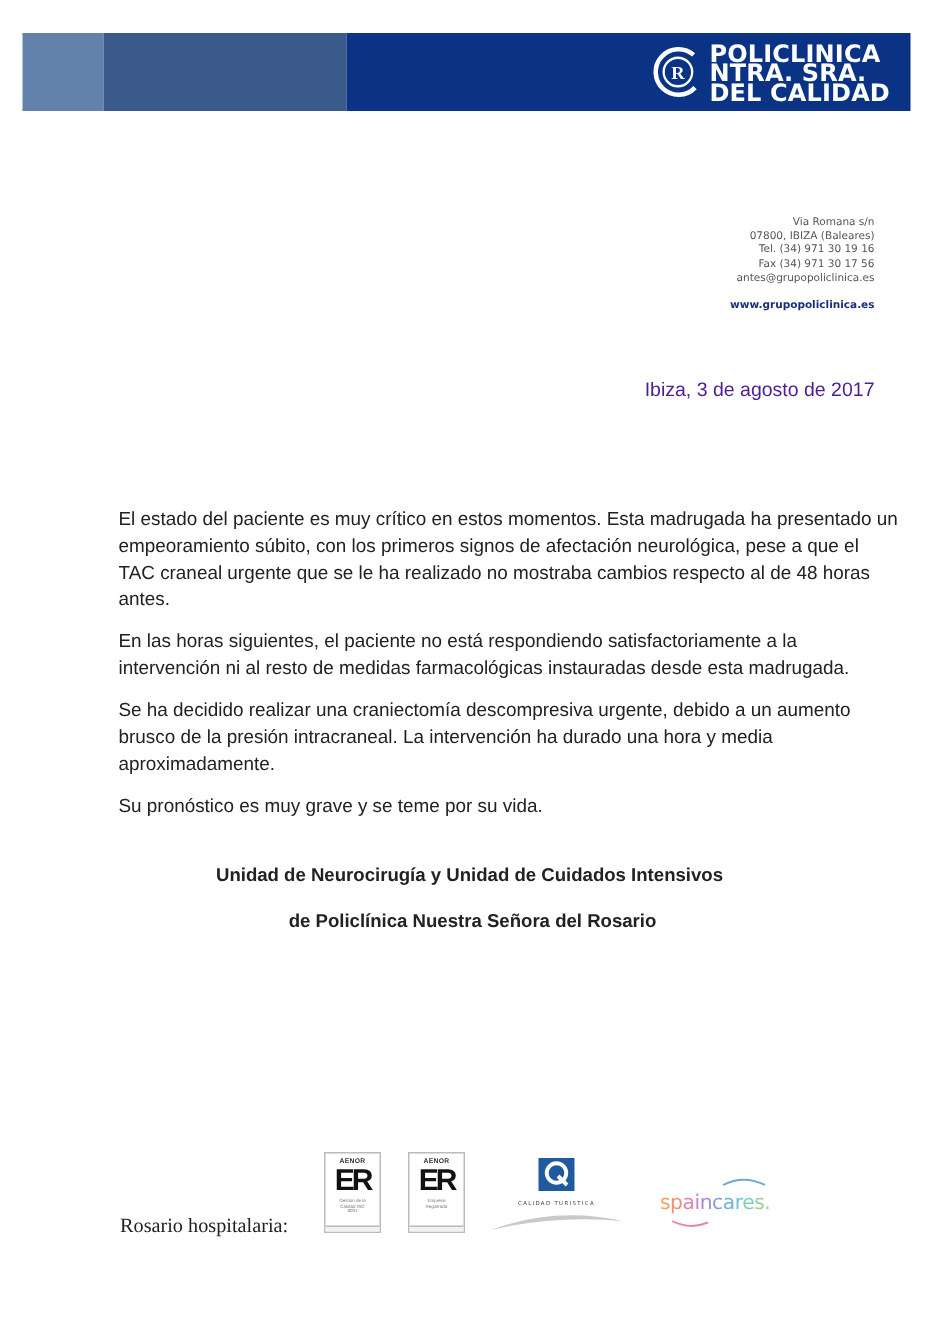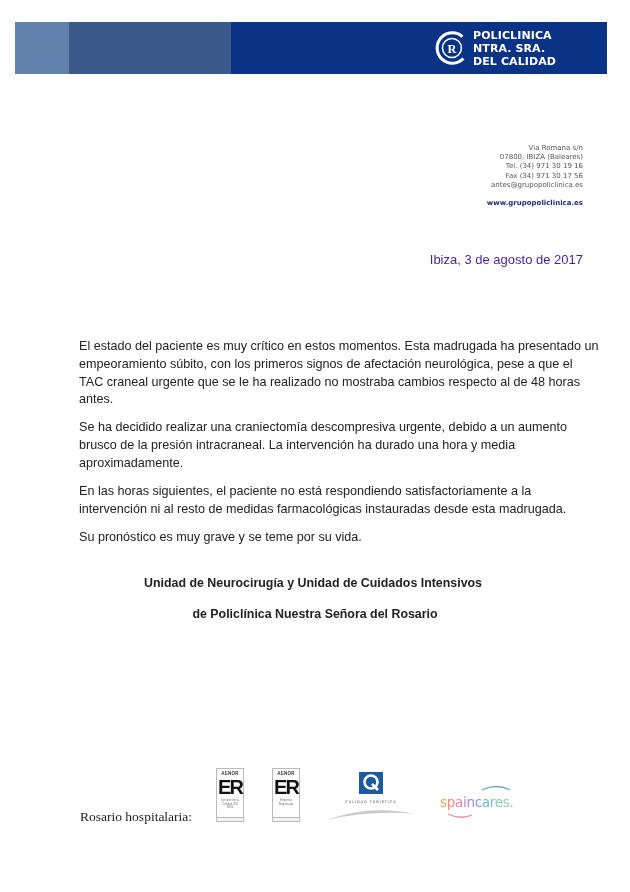--- a/index.html
+++ b/index.html
@@ -42,21 +42,21 @@
       width: 38px;
       height: 38px;
       margin-right: 3px;
     }
     .brand-text {
       display: flex;
       flex-direction: column;
       color: #ffffff;
       font-family: "DejaVu Sans", sans-serif;
       font-weight: bold;
-      font-size: 11px;
+      font-size: 16px;
       line-height: 13px;
       letter-spacing: 0.1px;
     }
 
     
     .contact {
       position: absolute;
       right: 47px;
       top: 144px;
       text-align: right;
@@ -111,21 +111,21 @@
       position: absolute;
       left: 80px;
       top: 809px;
       font-family: "Liberation Serif", "DejaVu Serif", serif;
       font-size: 13.5px;
       color: #222;
     }
     .aenor {
       position: absolute;
       top: 768px;
-      width: 28px;
+      width: 38px;
       height: 54px;
       border: 1px solid #bbb;
       background: #fff;
       display: flex;
       flex-direction: column;
       align-items: center;
       padding-top: 2px;
     }
     .aenor-1 { left: 216px; }
     .aenor-2 { left: 272px; }
@@ -211,22 +211,22 @@
   <div>Tel. (34) 971 30 19 16</div>
   <div>Fax (34) 971 30 17 56</div>
   <div>antes@grupopoliclinica.es</div>
   <div class="web">www.grupopoliclinica.es</div>
 </div>
 
 <div class="date">Ibiza, 3 de agosto de 2017</div>
 
 <div class="body-text">
   <p>El estado del paciente es muy crítico en estos momentos. Esta madrugada ha presentado un empeoramiento súbito, con los primeros signos de afectación neurológica, pese a que el TAC craneal urgente que se le ha realizado no mostraba cambios respecto al de 48 horas antes.</p>
+  <p>En las horas siguientes, el paciente no está respondiendo satisfactoriamente a la intervención ni al resto de medidas farmacológicas instauradas desde esta madrugada.</p>
   <p>Se ha decidido realizar una craniectomía descompresiva urgente, debido a un aumento brusco de la presión intracraneal. La intervención ha durado una hora y media aproximadamente.</p>
-  <p>En las horas siguientes, el paciente no está respondiendo satisfactoriamente a la intervención ni al resto de medidas farmacológicas instauradas desde esta madrugada.</p>
   <p>Su pronóstico es muy grave y se teme por su vida.</p>
 </div>
 
 <div class="signature sig-1">Unidad de Neurocirugía y Unidad de Cuidados Intensivos</div>
 <div class="signature sig-2">de Policlínica Nuestra Señora del Rosario</div>
 
 <div class="footer-label">Rosario hospitalaria:</div>
 
 <div class="aenor aenor-1">
   <span class="brandname">AENOR</span>

